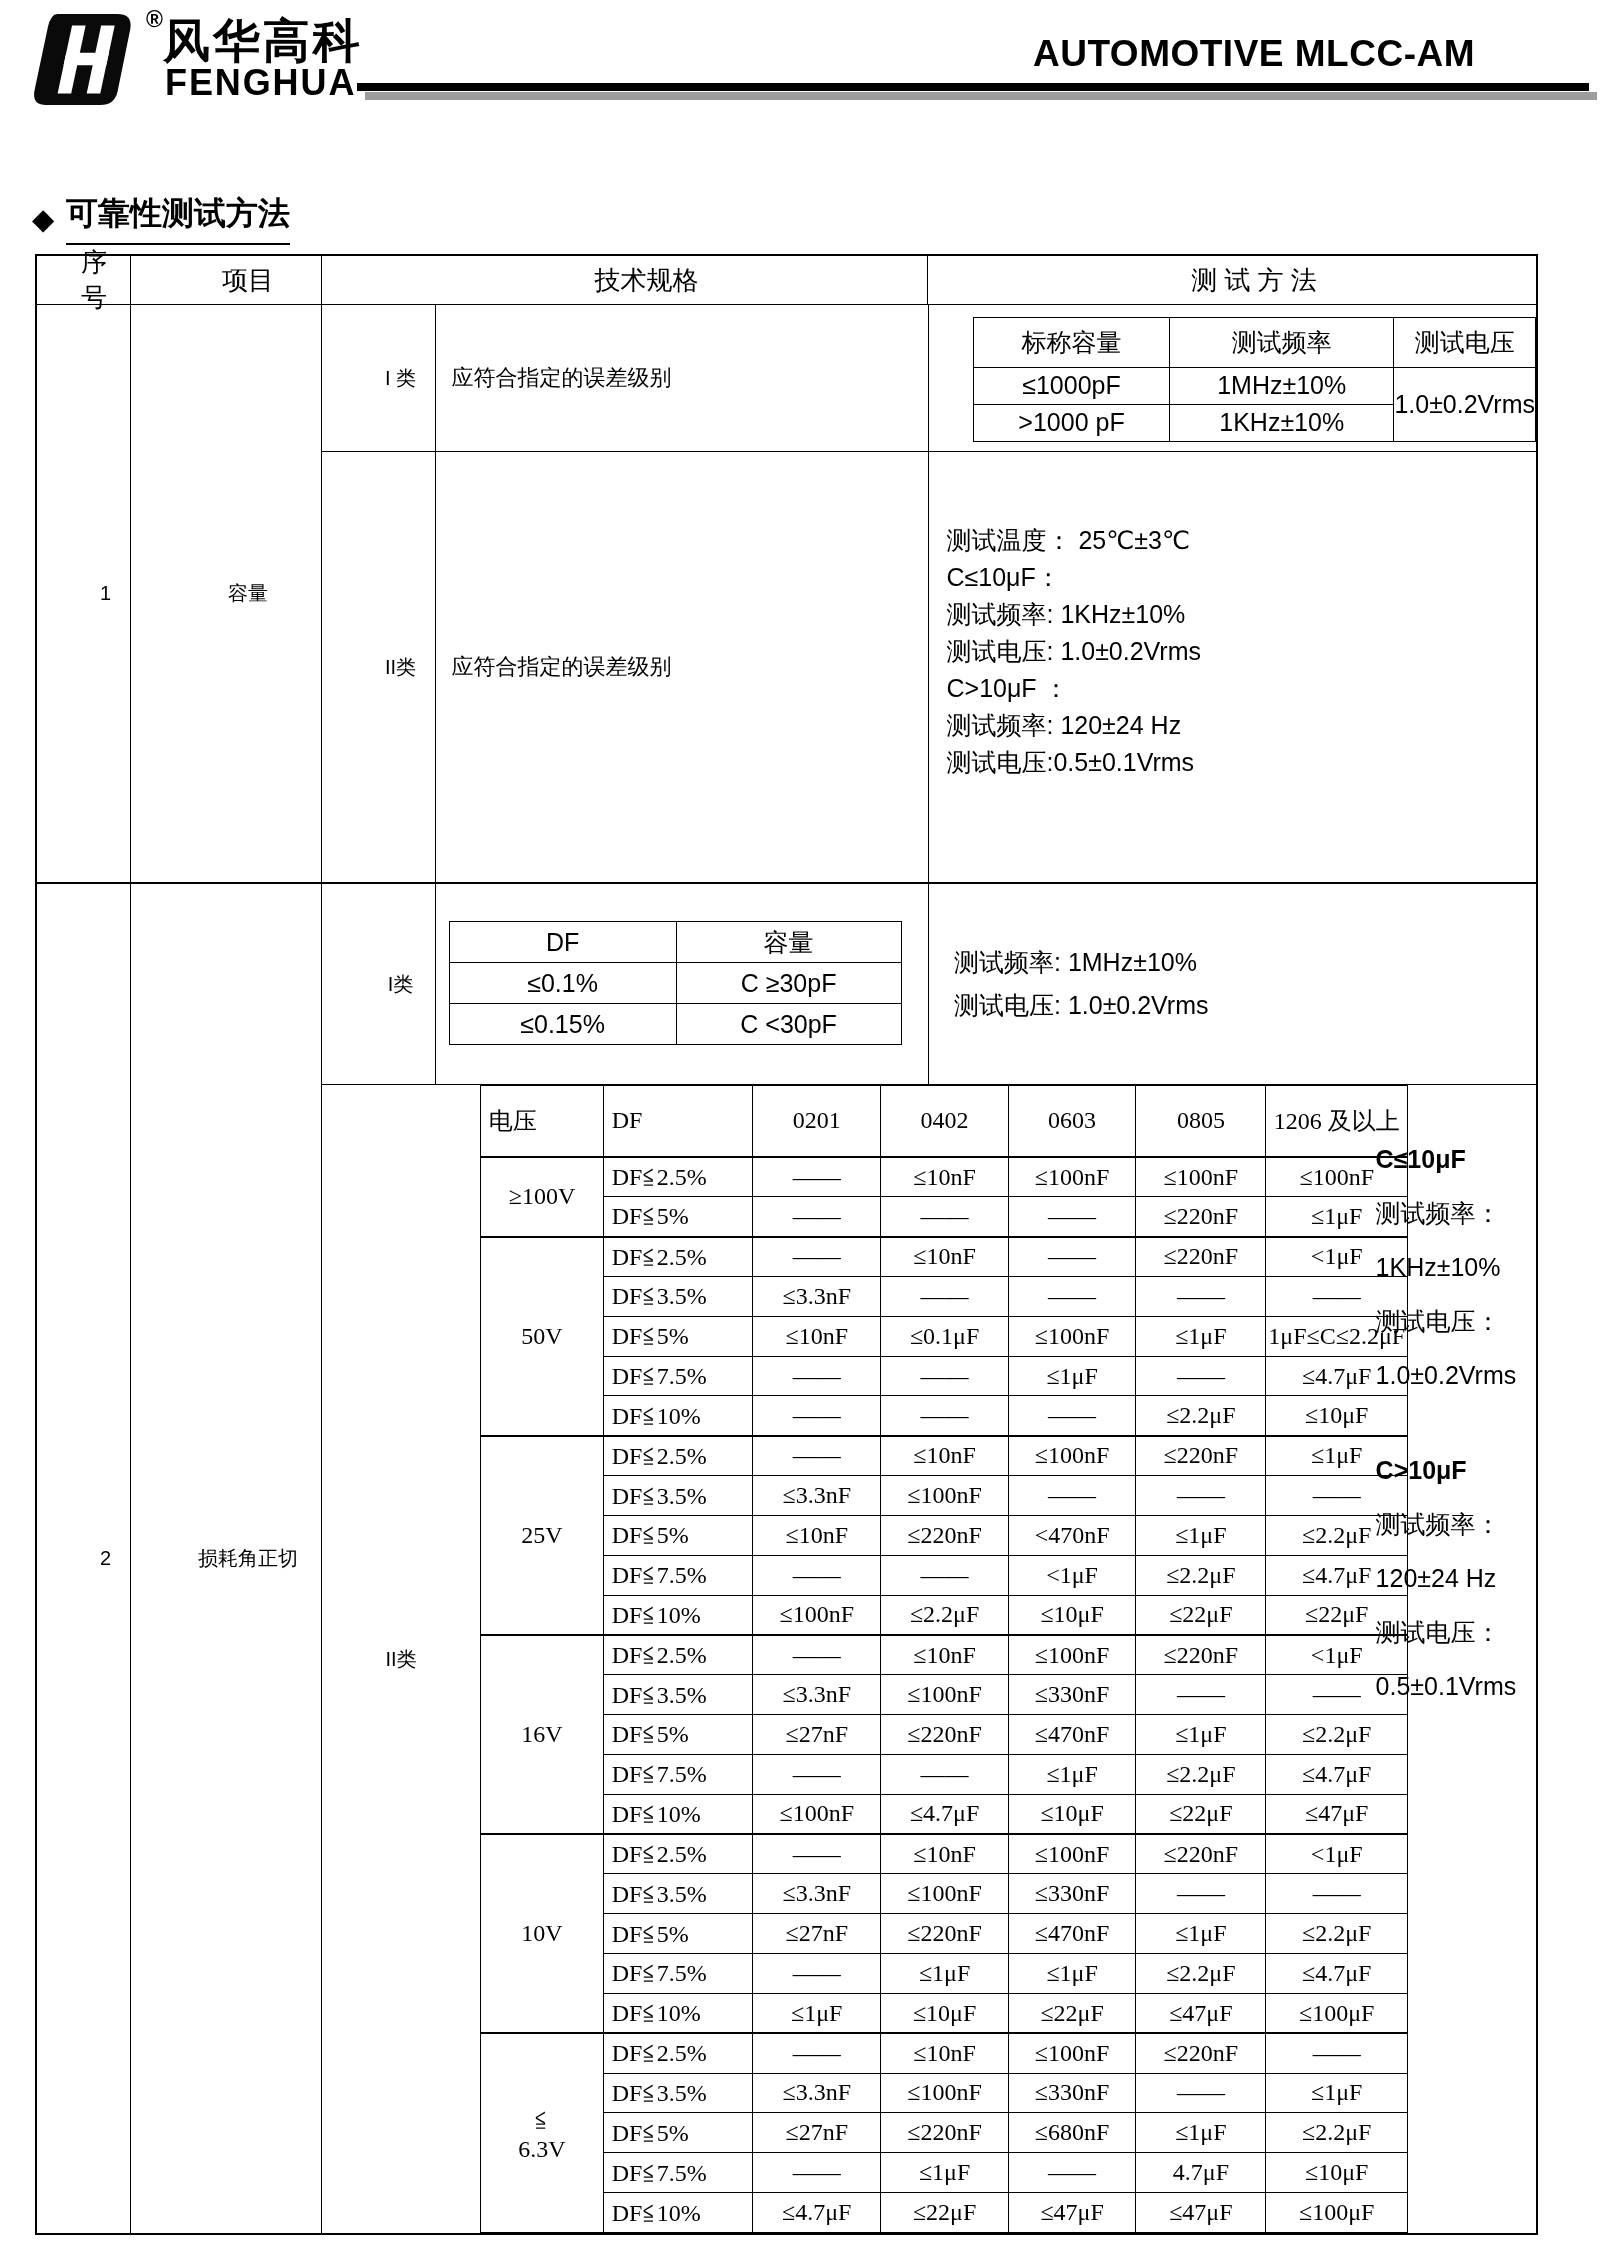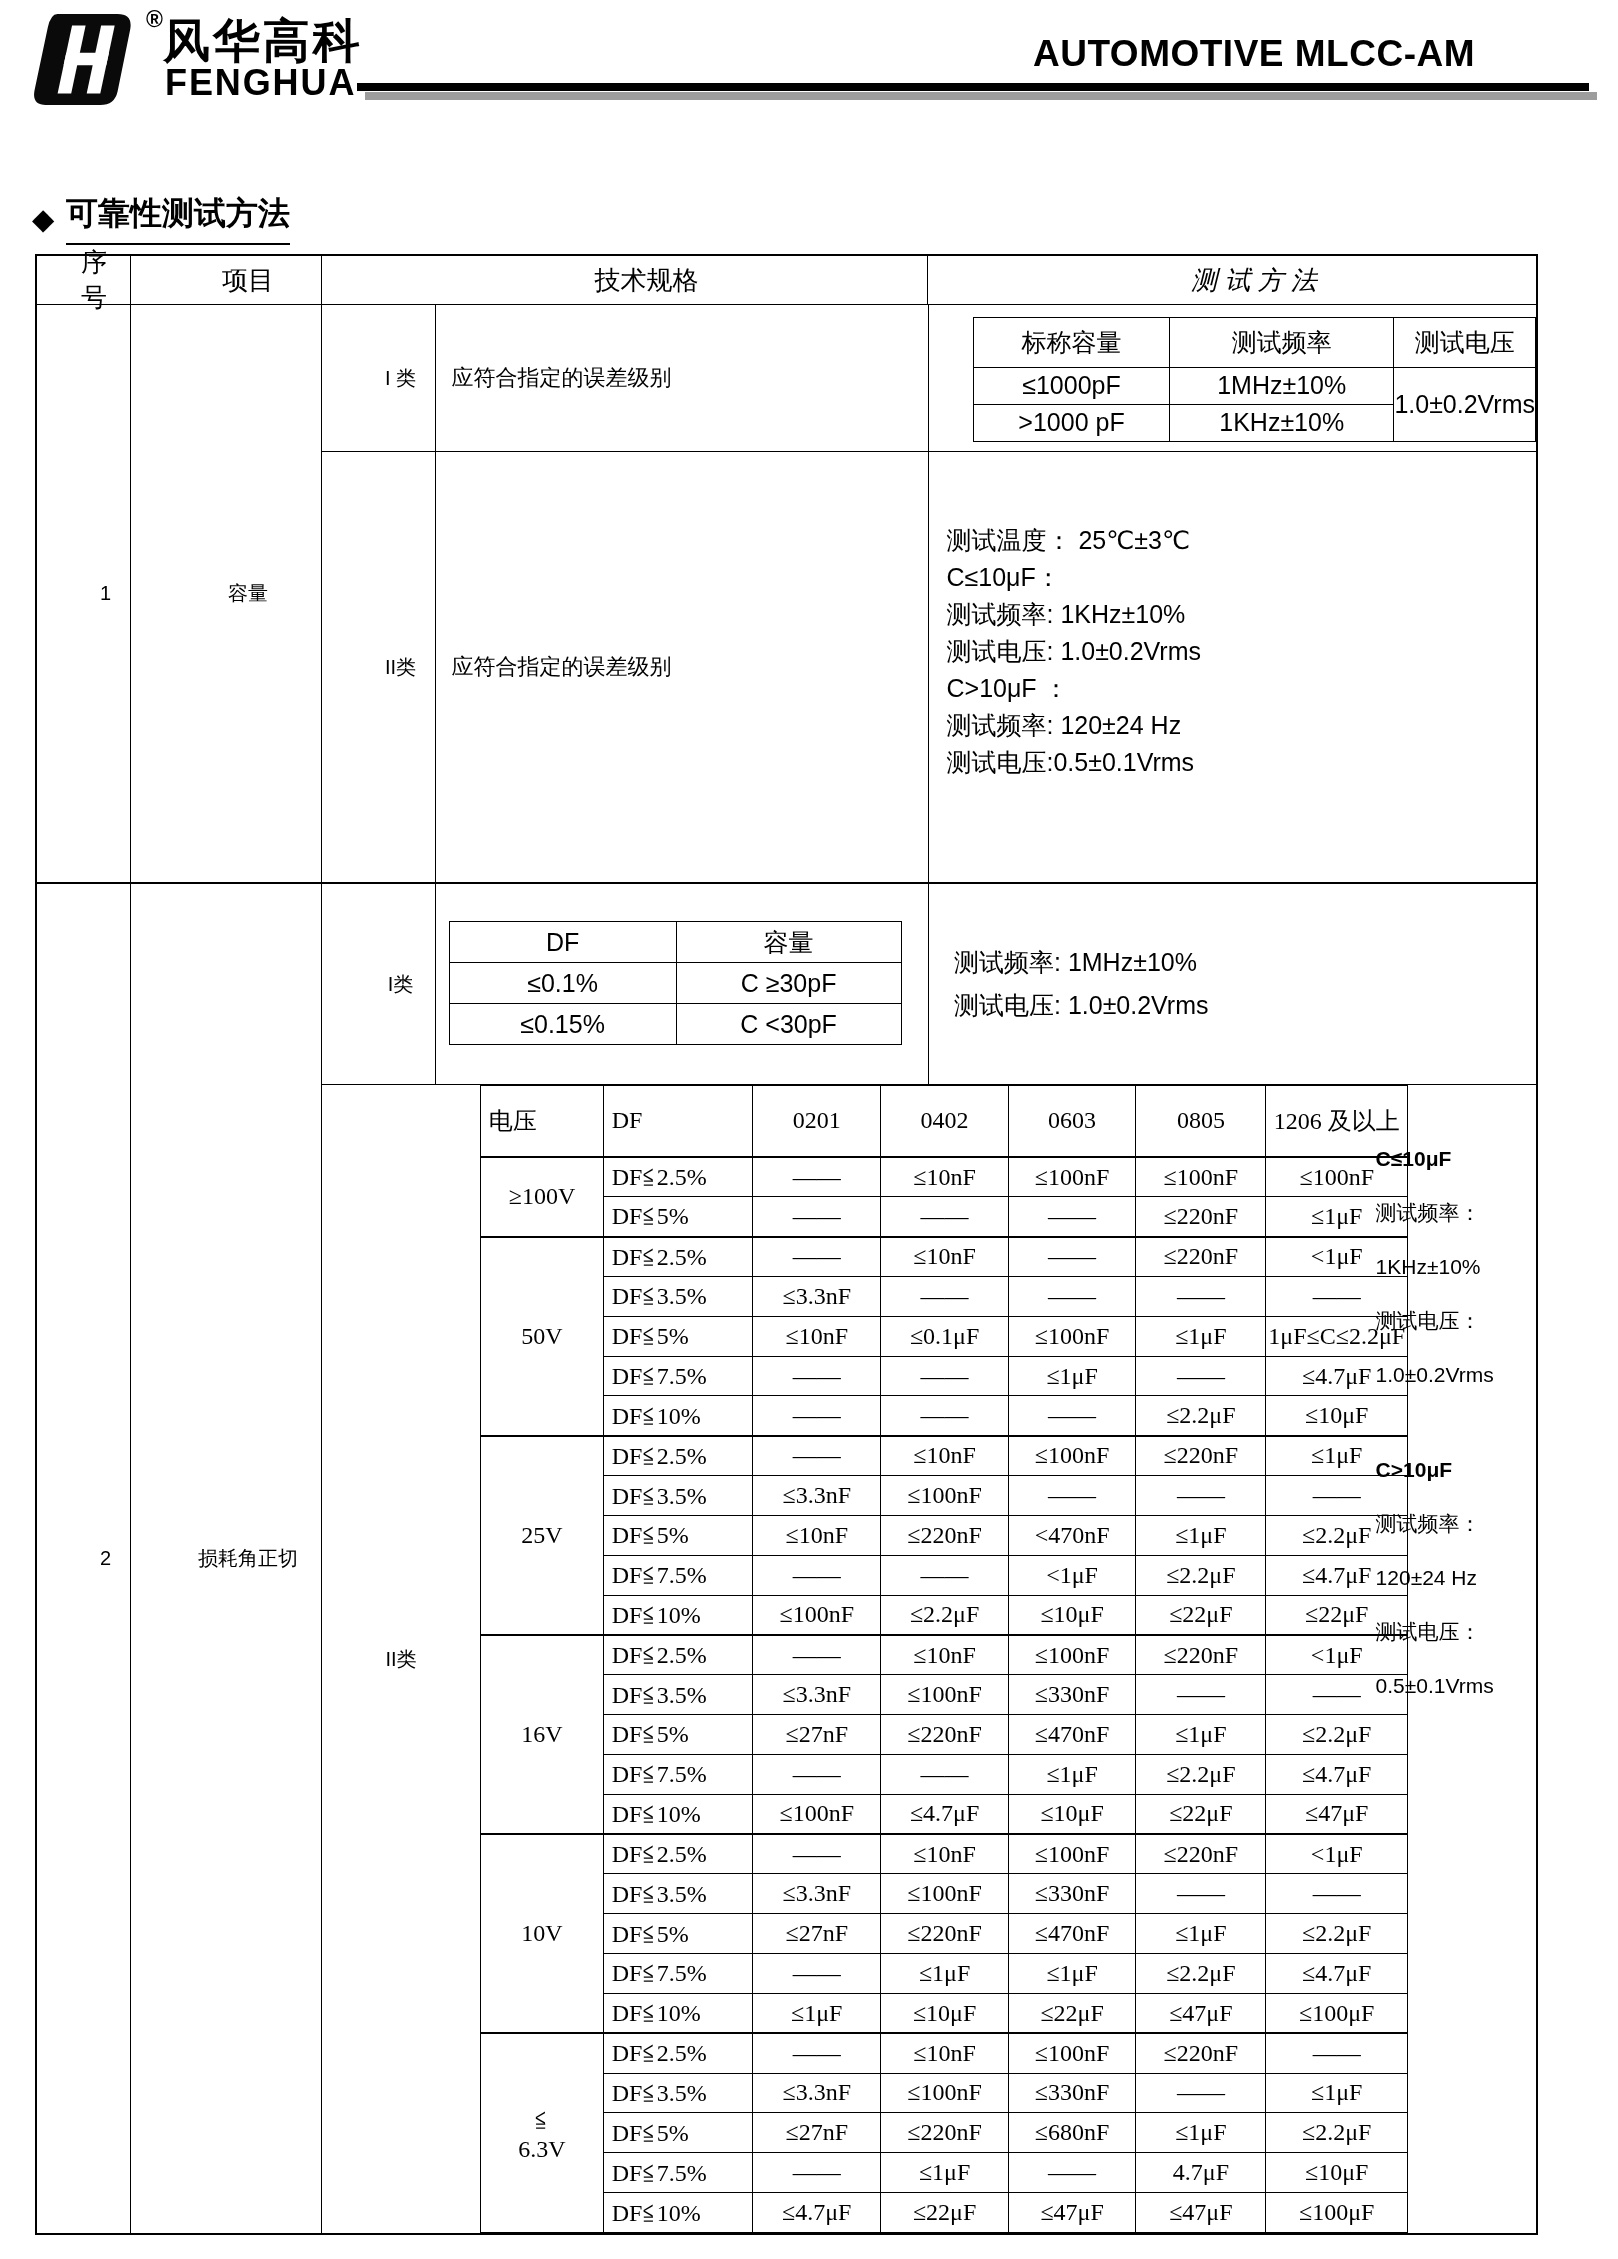--- a/index.html
+++ b/index.html
@@ -24,21 +24,21 @@
   .rtable { position:absolute; left:35px; top:254px; width:1503px; height:1981px;
             border:2.9px solid #000; display:flex; flex-direction:column; }
   .trow { display:flex; flex-direction:row; border-bottom:1.9px solid #000; }
   .trow.thick { border-bottom-width:2.9px; }
   .trow.last { border-bottom:0; }
   .tcell { border-right:1.9px solid #000; display:flex; align-items:center; justify-content:center;padding-left:44px; }
   .tcell.last { border-right:0; }
   .thead-row { height:49px; }
   .thead-row .tcell { font-size:26px; font-weight:500; }
   .w-no{width:94px; flex:0 0 auto;} .w-item{width:191px; flex:0 0 auto;}
-  .w-spec{width:606px; flex:0 0 auto;} .w-method{flex:1 1 auto;font-style:italic;}
+  .w-spec{width:606px; flex:0 0 auto;} .w-method{flex:1 1 auto;}
   .w-cls{width:114px; flex:0 0 auto;}
   .w-spec2{width:493px; flex:0 0 auto;}
   .innercol { display:flex; flex-direction:column; flex:1 1 auto; }
   .innerrow { display:flex; flex-direction:row; border-bottom:1.9px solid #000; }
   .innerrow.last { border-bottom:0; }
   .celltext { font-size:20px; }
   .spec-text { justify-content:flex-start; padding-left:15.5px; font-size:22px; }
 
   
   .cap-wrap { flex:1 1 auto; display:block; padding-top:11.6px; border-right:0; }
@@ -63,21 +63,21 @@
   
   .grid-cell { width:928px; flex:0 0 auto; display:block; border-right:0; }
   .nob { border-right:0 !important; }
   table.df-grid { border-collapse:collapse; width:928px; height:100%;
                   font-family:"Liberation Serif","DejaVu Serif",serif; font-size:24px; }
   table.df-grid td { border:1.9px solid #000; text-align:center; height:39px; padding:1px 1.9px; }
   table.df-grid tr.grid-head td { height:70px; border-bottom:2.9px solid #000; }
   table.df-grid td.lft { text-align:left; padding-left:7.8px; }
   table.df-grid tr.group-start td { border-top:2.9px solid #000; }
   .m2b-col { flex:1 1 auto; border-right:0; display:block; padding:47px 0 0 11.6px; }
-  .m2b-col div { font-size:21px; line-height:54px; white-space:nowrap; }
+  .m2b-col div { font-size:25px; line-height:54px; white-space:nowrap; }
   .m2b-col div.bold { font-weight:bold; }
   .m2b-col div.gapped { margin-top:41px; }
 </style>
 </head>
 <body>
 
 <div class="page">
 
   <div class="page-header">
     <svg class="logo-mark" width="109" height="95" viewBox="0 0 112 98">

